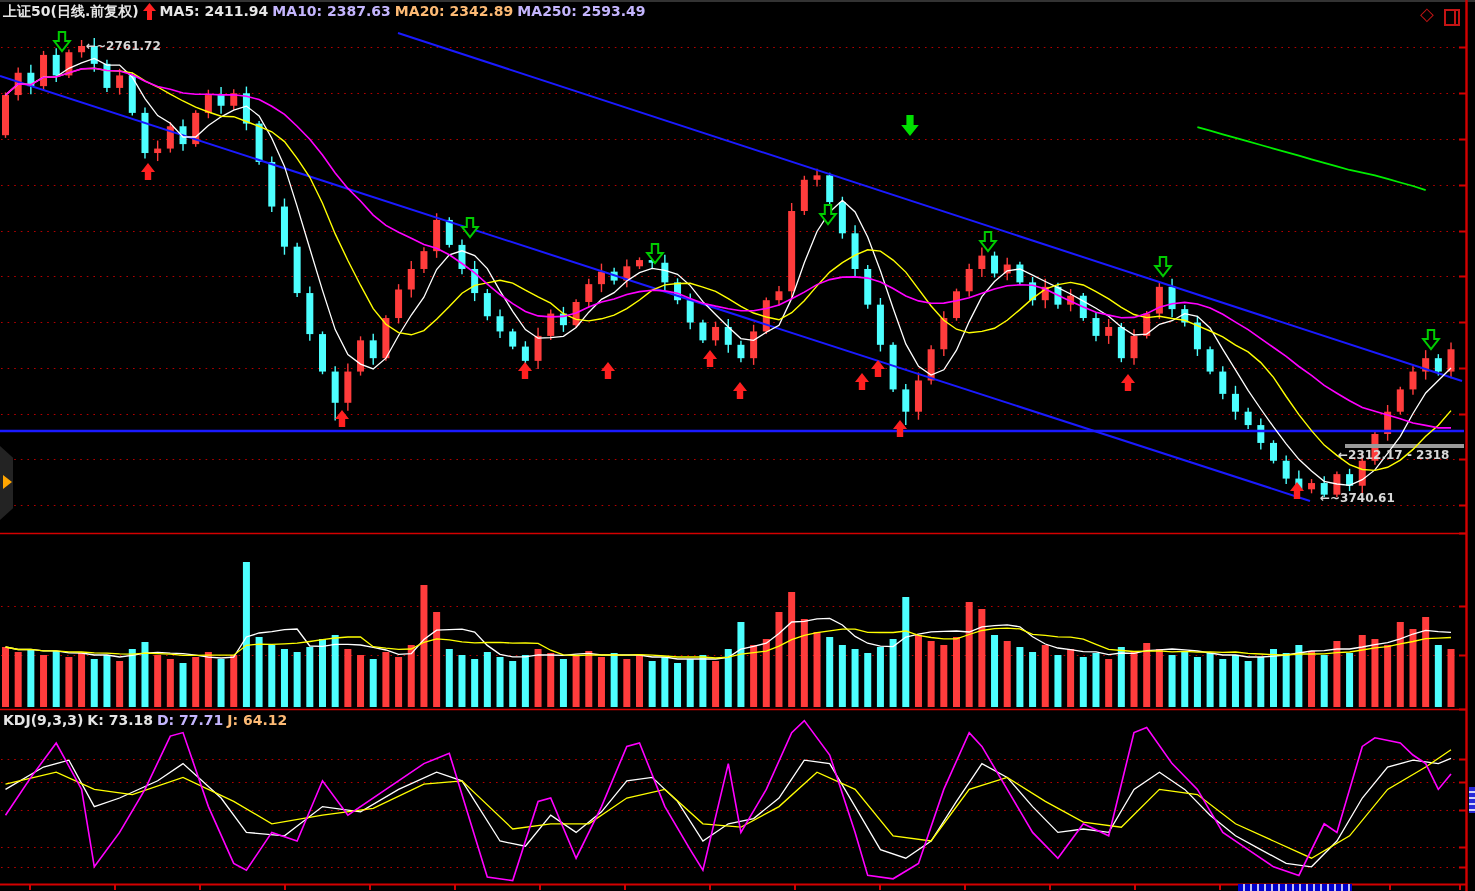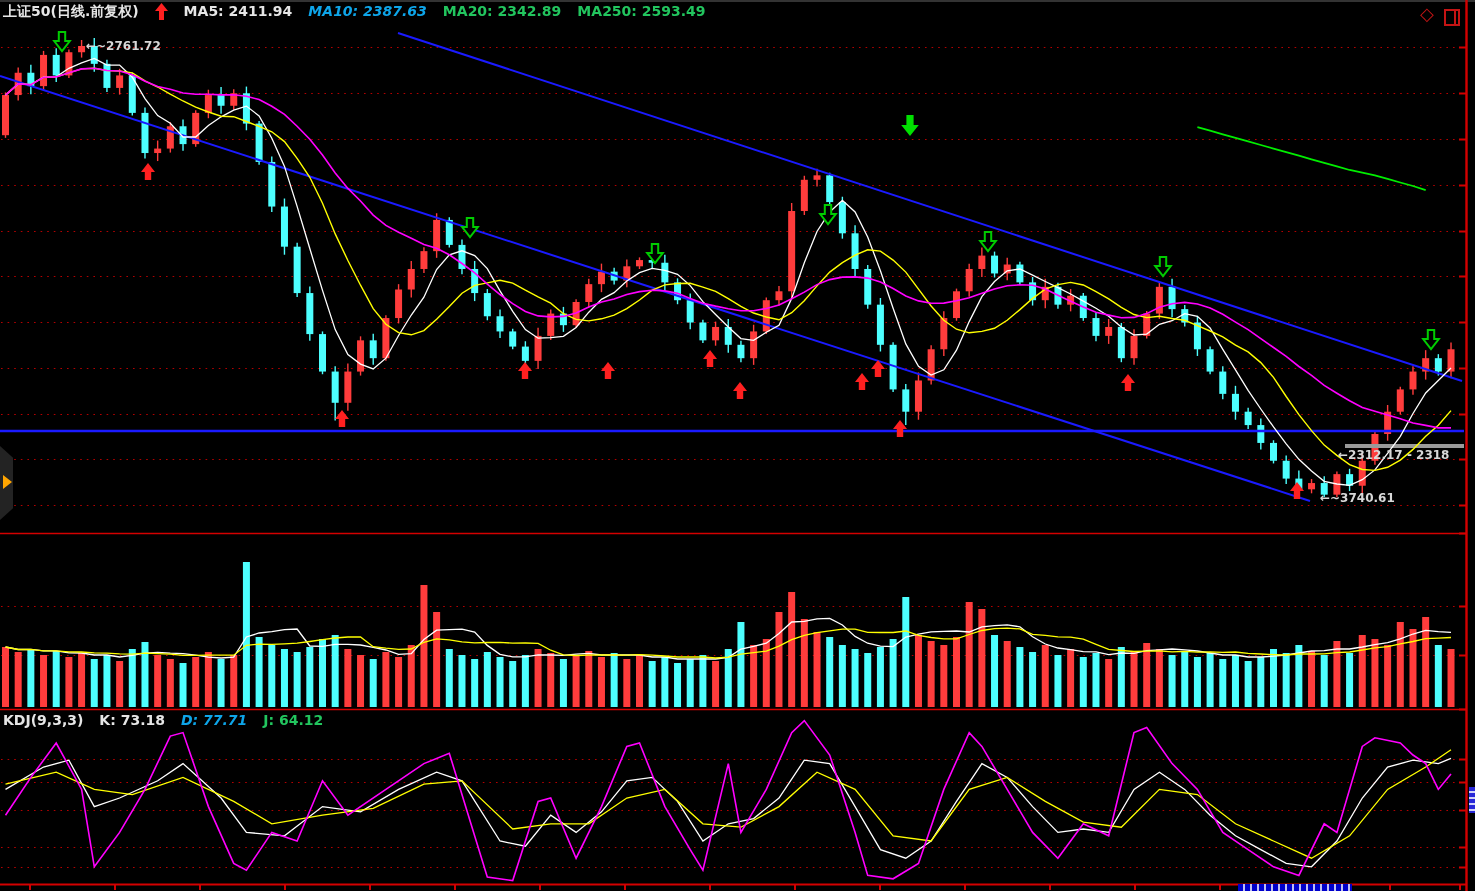--- a/index.html
+++ b/index.html
@@ -1,22 +1,22 @@
 <!DOCTYPE html>
 <html><head>
 <meta charset="utf-8">
 <style>
   html,body{margin:0;padding:0;background:#000;}
   .screen{position:relative;width:1475px;height:891px;background:#000;overflow:hidden;
           font-family:"DejaVu Sans","Liberation Sans",sans-serif;}
   .top-edge{position:absolute;left:0;top:0;width:100%;height:2px;background:#333;}
   svg#chart{position:absolute;left:0;top:0;}
-  .hdr{position:absolute;display:flex;gap:16px;font-weight:bold;font-size:14px;
+  .hdr{position:absolute;display:flex;gap:4px;font-weight:bold;font-size:14px;
        white-space:nowrap;align-items:center;line-height:17px;}
-  .c-w{color:#e6e6e6;} .c-y{color:#0ea5e9;font-style:italic;} .c-m{color:#22c55e;} .c-g{color:#22c55e;text-align:right;}
+  .c-w{color:#e6e6e6;} .c-y{color:#c4b5fd;} .c-m{color:#fdba74;} .c-g{color:#c4b5fd;text-align:right;}
   .hdr-main{left:3px;top:3px;}
   .hdr-vol{left:3px;top:535px;gap:10px;}
   .hdr-kdj{left:3px;top:712px;}
   .lbl{position:absolute;color:#d8d8d8;font-size:12px;font-weight:bold;white-space:nowrap;}
   .lbl-high{left:86px;top:39px;}
   .lbl-range{left:1338px;top:448px;max-width:127px;overflow:hidden;}
   .lbl-low{left:1320px;top:491px;}
   .diamond-icon{position:absolute;left:1420px;top:3px;color:#c41414;font-size:18px;font-weight:bold;cursor:pointer;}
   .win-icon{position:absolute;left:1444px;top:9px;width:12px;height:13px;border:2px solid #c41414;cursor:pointer;}
   .win-icon i{position:absolute;right:2px;top:0;bottom:0;width:2px;background:#c41414;}

